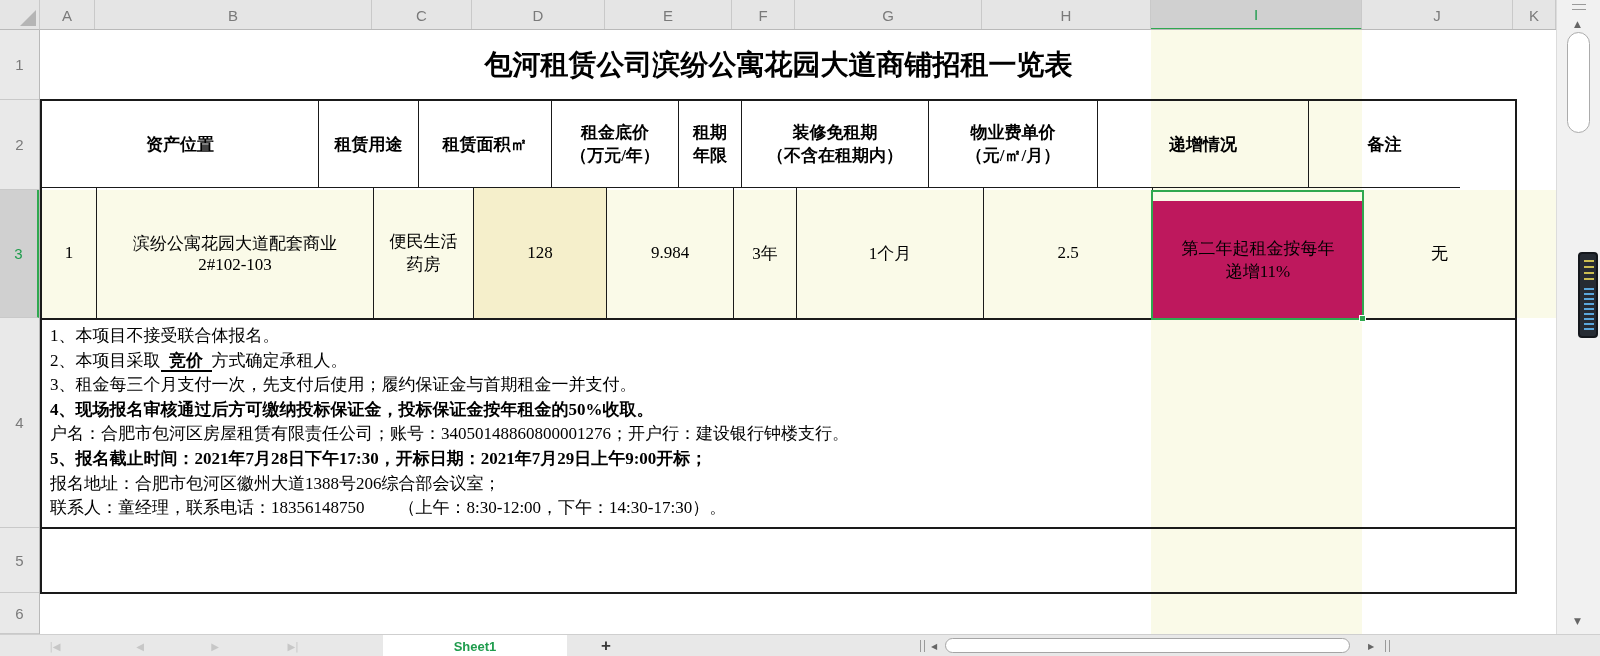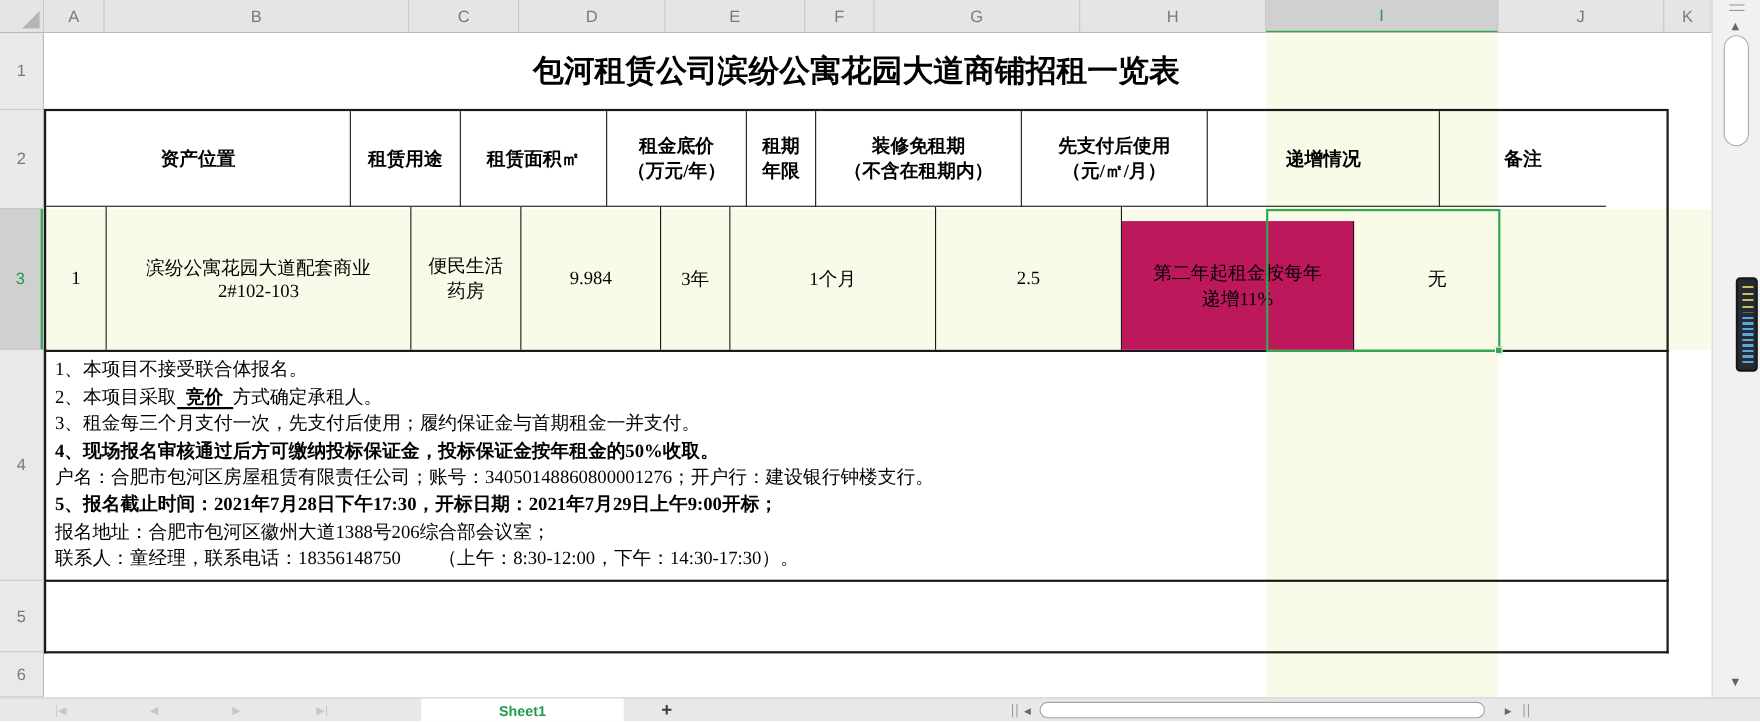--- a/index.html
+++ b/index.html
@@ -141,31 +141,32 @@
       <div class="t-row hdr">
         <div class="t-cell w1">资产位置</div>
         <div class="t-cell w2">租赁用途</div>
         <div class="t-cell w3">租赁面积㎡</div>
         <div class="t-cell w4">租金底价
 （万元/年）</div>
         <div class="t-cell w5">租期
 年限</div>
         <div class="t-cell w6">装修免租期
 （不含在租期内）</div>
-        <div class="t-cell w7">先支付后使用
+        <div class="t-cell w7">物业费单价
 （元/㎡/月）</div>
         <div class="t-cell w8">递增情况</div>
         <div class="t-cell w9">备注</div>
       </div>
       <div class="t-row dat">
         <div class="t-cell w0">1</div>
         <div class="t-cell w1">滨纷公寓花园大道配套商业
 2#102-103</div>
         <div class="t-cell w2">便民生活
 药房</div>
+        <div class="t-cell w3 cell-d3">128</div>
         <div class="t-cell w4">9.984</div>
         <div class="t-cell w5">3年</div>
         <div class="t-cell w6">1个月</div>
         <div class="t-cell w7">2.5</div>
         <div class="t-cell w8 cell-i3">第二年起租金按每年
 递增11%</div>
         <div class="t-cell w9">无</div>
       </div>
     </div>
 

